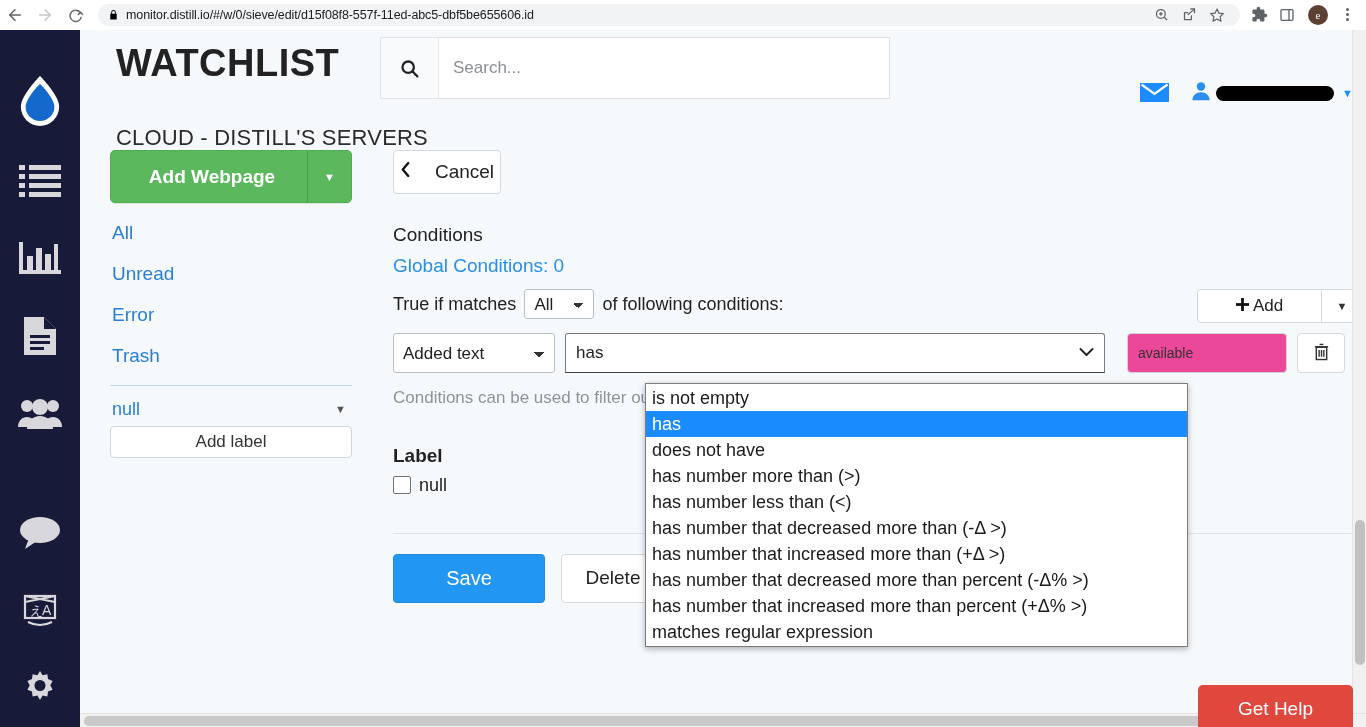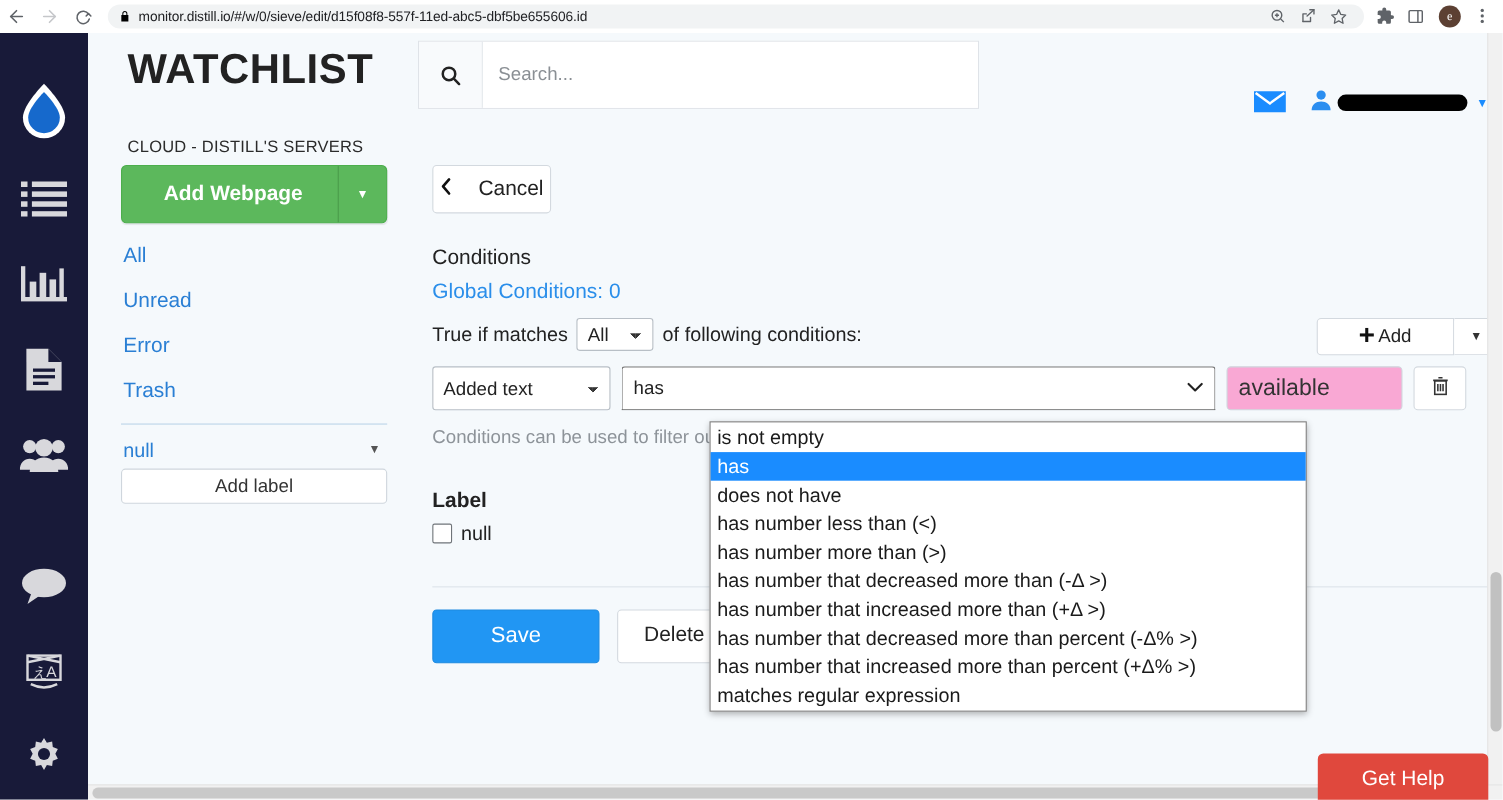--- a/index.html
+++ b/index.html
@@ -95,21 +95,21 @@
   }
 
   
   #wl-title {
     position:absolute; left: 36px; top: 12px;
     font-size: 38px; font-weight: 700; color: #222;
     letter-spacing: 0.5px;
   }
   #wl-sub {
     position:absolute; left: 36px; top: 95px;
-    font-size: 15px; color: #2b2b2b; letter-spacing: 0.2px;
+    font-size: 22px; color: #2b2b2b; letter-spacing: 0.2px;
   }
 
   #searchbar {
     position:absolute; left: 300px; top: 7px;
     width: 510px; height: 62px;
     display:flex;
     border: 1px solid #dfe3e8;
     background: #fff;
   }
   #search-icon-box {
@@ -271,24 +271,25 @@
     border-bottom: 1px solid #444;
     border-radius: 3px 3px 0 0;
     display:flex; align-items:center;
     padding: 0 10px;
     font-size: 17px; color:#222;
     cursor:pointer;
   }
   #cond-op-caret { margin-left:auto; color:#333; font-size: 12px; }
   #cond-value {
     width: 160px; height: 40px;
-    background:#f9a8d4; border:1px solid #cfd6dd; border-radius:4px;
-    padding: 0 10px; font-size: 21px; color:#333;
+    background:#ec4899; border:1px solid #cfd6dd; border-radius:4px;
+    padding: 0 10px; font-size: 14px; color:#333;
     outline:none;
     font-family: "Liberation Sans", sans-serif;
+    margin-left: 12px;
   }
   #cond-delete {
     width: 48px; height: 40px;
     background:#fff; border:1px solid #d3d9df; border-radius:4px;
     display:flex; align-items:center; justify-content:center;
     color:#333; cursor:pointer;
   }
 
   
   #cond-help {
@@ -687,22 +688,22 @@
       <div id="bottom-actions">
         <button id="save-btn">Save</button>
         <button id="delete-btn">Delete</button>
       </div>
     </div>
 
     <div id="op-dropdown">
       <div class="opt">is not empty</div>
       <div class="opt selected">has</div>
       <div class="opt">does not have</div>
+      <div class="opt">has number more than (&gt;)</div>
       <div class="opt">has number less than (&lt;)</div>
-      <div class="opt">has number more than (&gt;)</div>
       <div class="opt">has number that decreased more than (-Δ &gt;)</div>
       <div class="opt">has number that increased more than (+Δ &gt;)</div>
       <div class="opt">has number that decreased more than percent (-Δ% &gt;)</div>
       <div class="opt">has number that increased more than percent (+Δ% &gt;)</div>
       <div class="opt">matches regular expression</div>
     </div>
 
     <div id="get-help">Get Help</div>
   </div>
 

